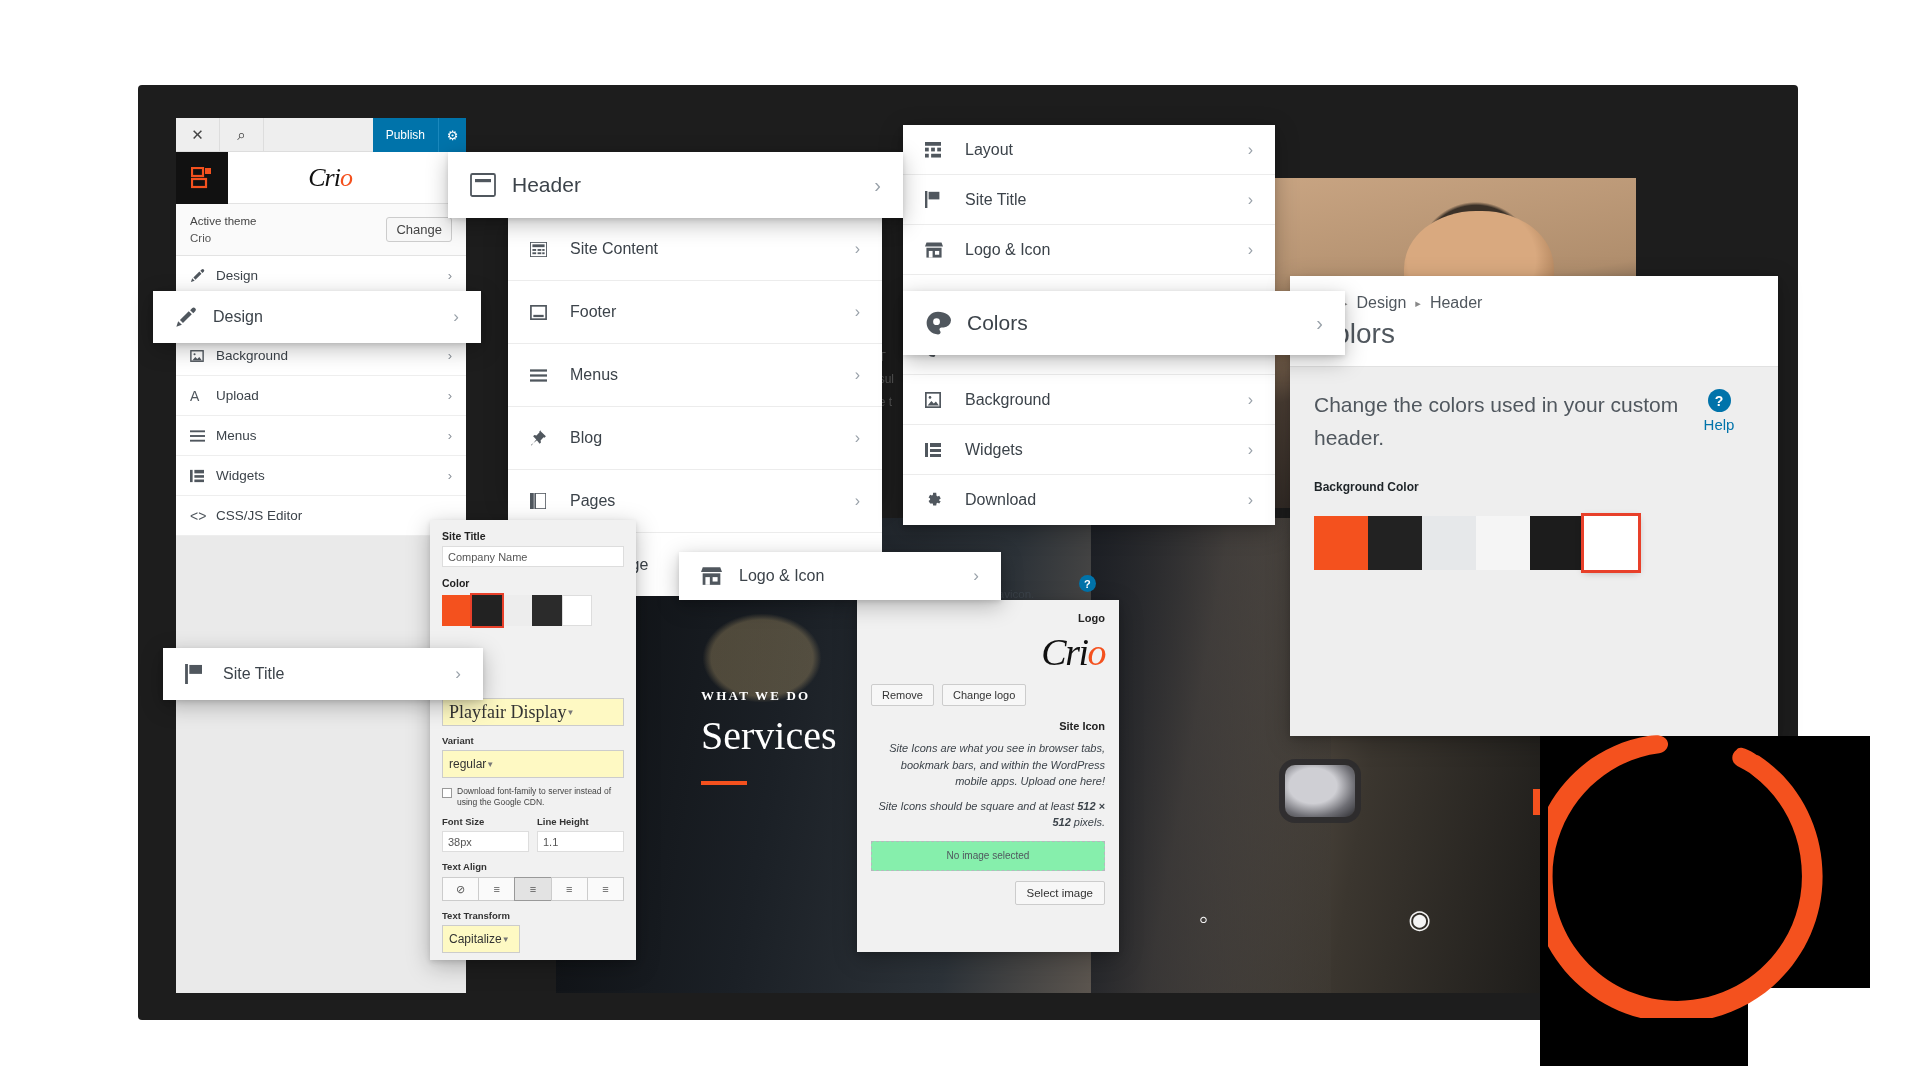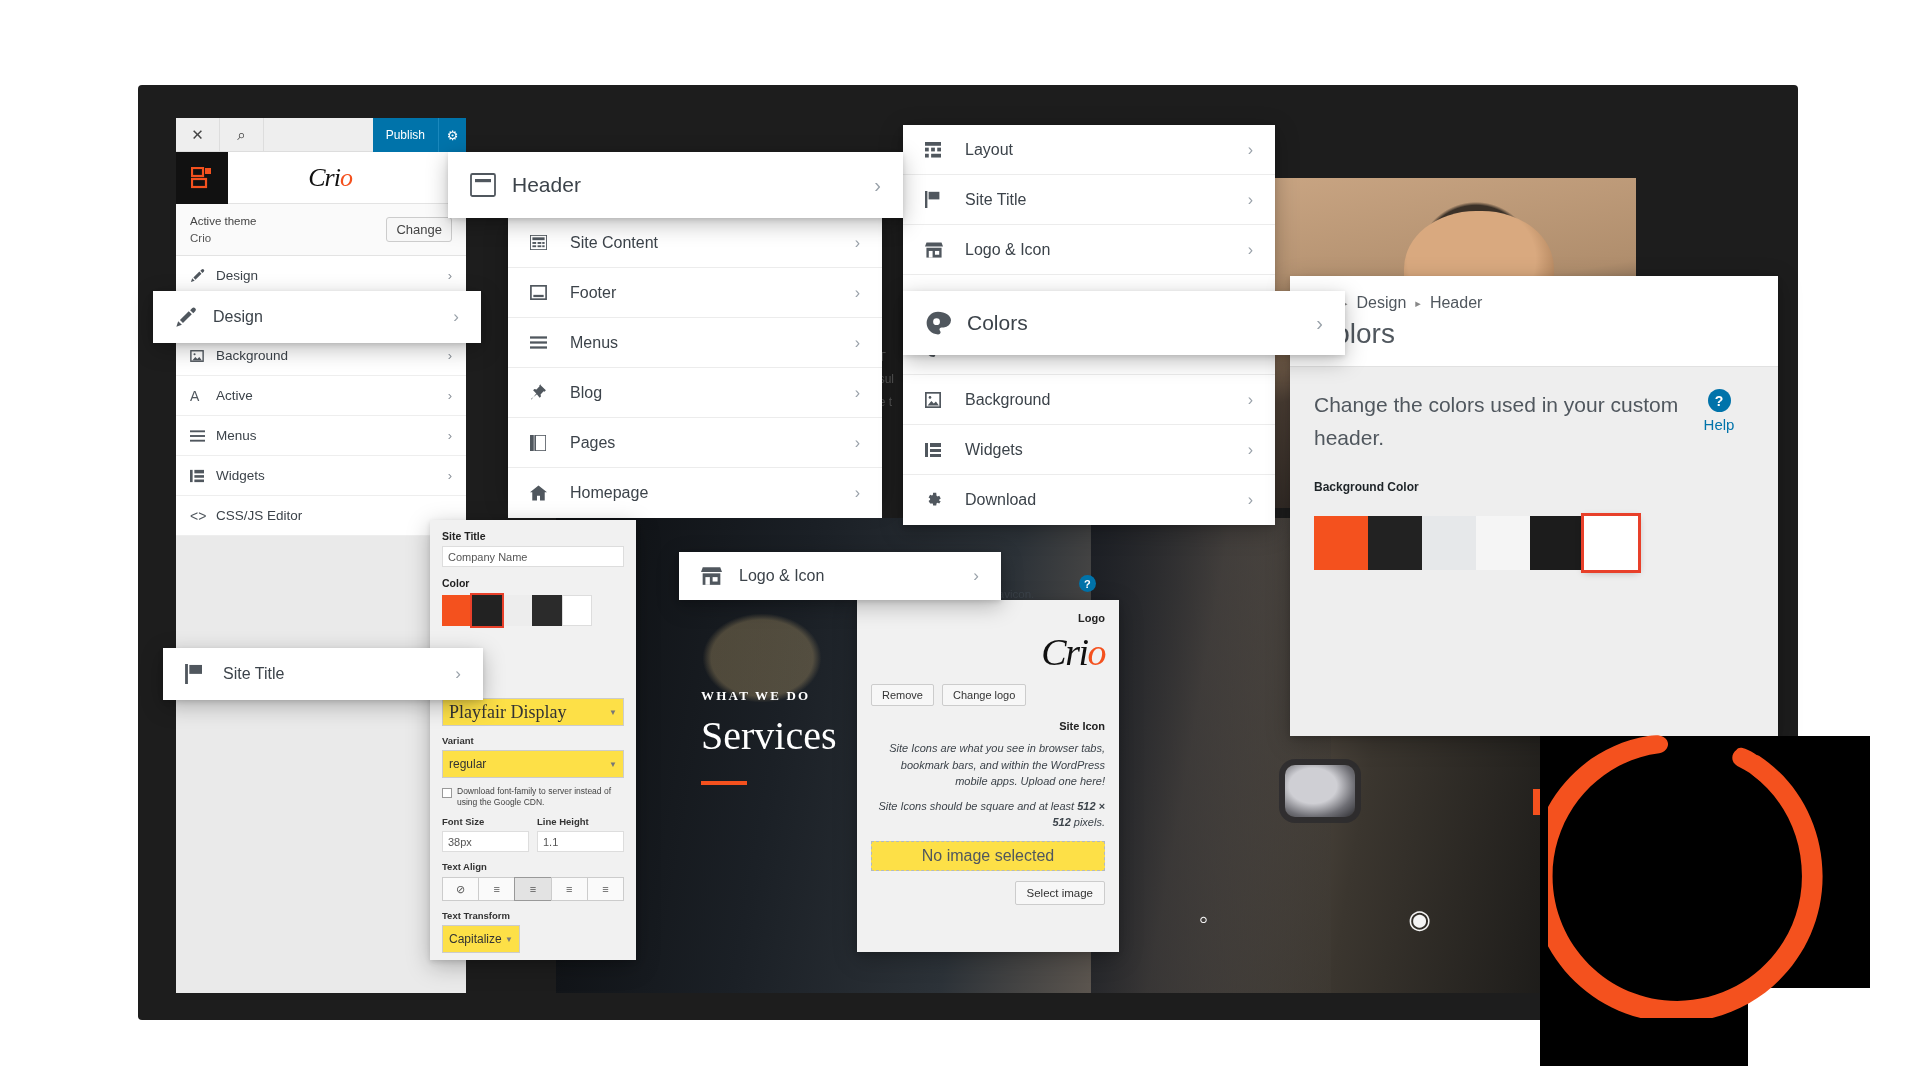--- a/index.html
+++ b/index.html
@@ -149,21 +149,21 @@
   
   #card-colors { left:903px; top:291px; width:442px; height:64px; }
   #card-colors .row-card{ font-size:21px; font-weight:500; }
   
   #card-logoicon { left:679px; top:552px; width:322px; height:48px; }
   #card-logoicon .row-card{ font-size:16px; }
 
   
   #panel2 { left:508px; top:218px; width:374px; height:281px; }
   .p-item {
-    height:50px; display:flex; align-items:center; padding:0 22px;
+    height:63px; display:flex; align-items:center; padding:0 22px;
     border-bottom:1px solid #ececec; font-size:16px; color:#3c434a; background:#fff;
   }
   .p-item:last-child{ border-bottom:none; }
   .p-item .pi { width:40px; display:flex; align-items:center; font-size:18px; color:#50575e; }
   .p-item .pchev { margin-left:auto; color:#9aa2aa; font-size:16px; }
 
   
   #panel3 { left:903px; top:106px; width:372px; height:400px;margin-top:19px; }
   #panel3 .p-item { height:50px; }
 
@@ -193,23 +193,23 @@
   .f-label { font-size:10.5px; font-weight:700; color:#222; margin-bottom:4px; }
   .f-label.sm { font-weight:700; font-size:9.5px; color:#333; }
   .f-input {
     width:100%; height:21px; background:#fff; border:1px solid #ddd;
     font-size:11px; color:#555; padding:0 5px; display:flex; align-items:center;
   }
   .f-swatches { display:flex; margin-top:6px; }
   .f-sw { width:30px; height:31px; }
   .f-sw.sel { outline:2px solid #e8402a; position:relative; z-index:2; }
   .f-select {
-    width:100%; height:28px; background:#fde047; border:1px solid #ccc;
+    width:100%; height:28px; background:#fef9c3; border:1px solid #ccc;
     display:flex; align-items:center; padding:7px 6px; font-size:12px; color:#333;
-    justify-content:space-between;
+    justify-content:flex-start;
   }
   .f-select.serif { font-family:"Liberation Serif", serif; font-size:18px; }
   .f-select .car { font-size:8px; color:#777; }
   .f-check { display:flex; gap:5px; margin-top:8px; align-items:flex-start; }
   .f-check .bx { width:10px; height:10px; border:1px solid #999; background:#fff; margin-top:2px; flex:none; }
   .f-check span { font-size:8.5px; color:#444; line-height:1.3; }
   .f-grid2 { display:flex; gap:8px; margin-top:8px; }
   .f-grid2 > div { flex:1; }
   .f-align { display:flex; margin-top:5px; }
   .f-align .ab {
@@ -229,22 +229,22 @@
   }
   .lg-logo i { color:#f4511e; font-style:italic; }
   .lg-btns { display:flex; gap:8px; margin-bottom:14px; }
   .lg-btn {
     font-size:11px; color:#333; background:#f7f7f7; border:1px solid #ccc;
     border-radius:2px; padding:4px 10px;
   }
   .lg-note { font-size:11px; font-style:italic; color:#3c434a; line-height:1.5; margin:8px 0; }
   .lg-note b { font-style:italic; }
   .lg-empty {
-    border:1px dashed #b4b9be; background:#fde047; height:30px; margin-top:10px;
-    display:flex; align-items:center; justify-content:center; font-size:16px; color:#50575e;
+    border:1px dashed #b4b9be; background:#86efac; height:30px; margin-top:10px;
+    display:flex; align-items:center; justify-content:center; font-size:10px; color:#50575e;
   }
   .lg-select {
     margin-top:10px; font-size:11.5px; color:#333; background:#f7f7f7;
     border:1px solid #ccc; border-radius:2px; padding:5px 11px; display:inline-block;
   }
 
   
   .float-help { position:absolute; left:1076px; top:575px; text-align:center; }
   .float-help .q {
     width:17px; height:17px; border-radius:50%; background:#0073aa; color:#fff;
@@ -357,21 +357,21 @@
             <rect x="1" y="2" width="14" height="12" fill="none" stroke="#50575e" stroke-width="1.6"></rect>
             <circle cx="5.2" cy="6" r="1.2" fill="#50575e"></circle>
             <path d="M2.5 13l3.6-4 2.2 2.4L10.6 9l3 4z" fill="#50575e"></path>
           </svg>
       </span>
       <span>Background</span>
       <span class="chev">›</span>
     </div>
     <div class="cz-item">
       <span class="ci">A</span>
-      <span>Active</span>
+      <span>Upload</span>
       <span class="chev">›</span>
     </div>
     <div class="cz-item">
       <span class="ci">
         <svg width="15" height="12" viewBox="0 0 16 12">
             <rect y="0" width="16" height="2" fill="#50575e"></rect>
             <rect y="5" width="16" height="2" fill="#50575e"></rect>
             <rect y="10" width="16" height="2" fill="#50575e"></rect>
           </svg>
       </span>

